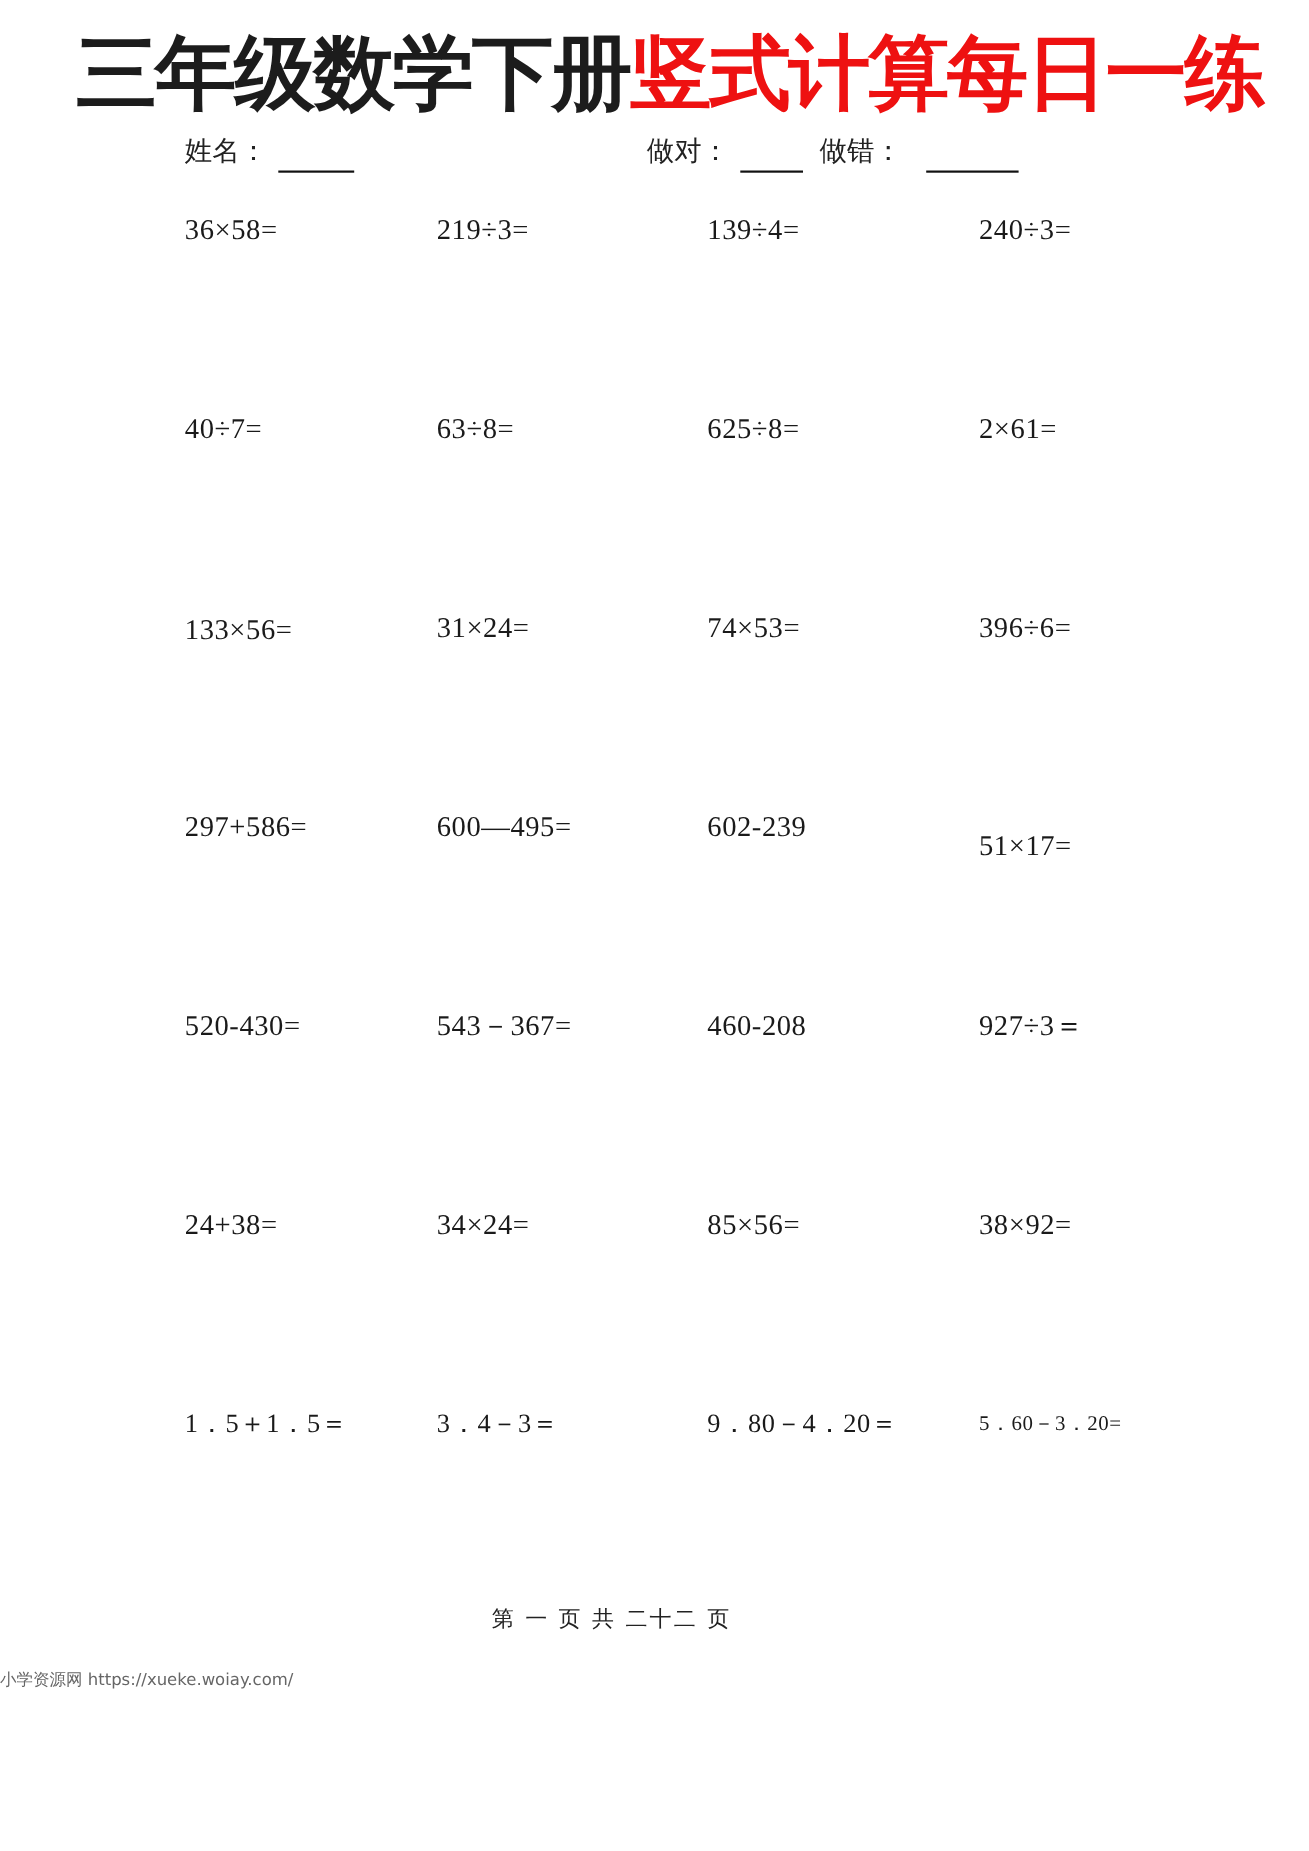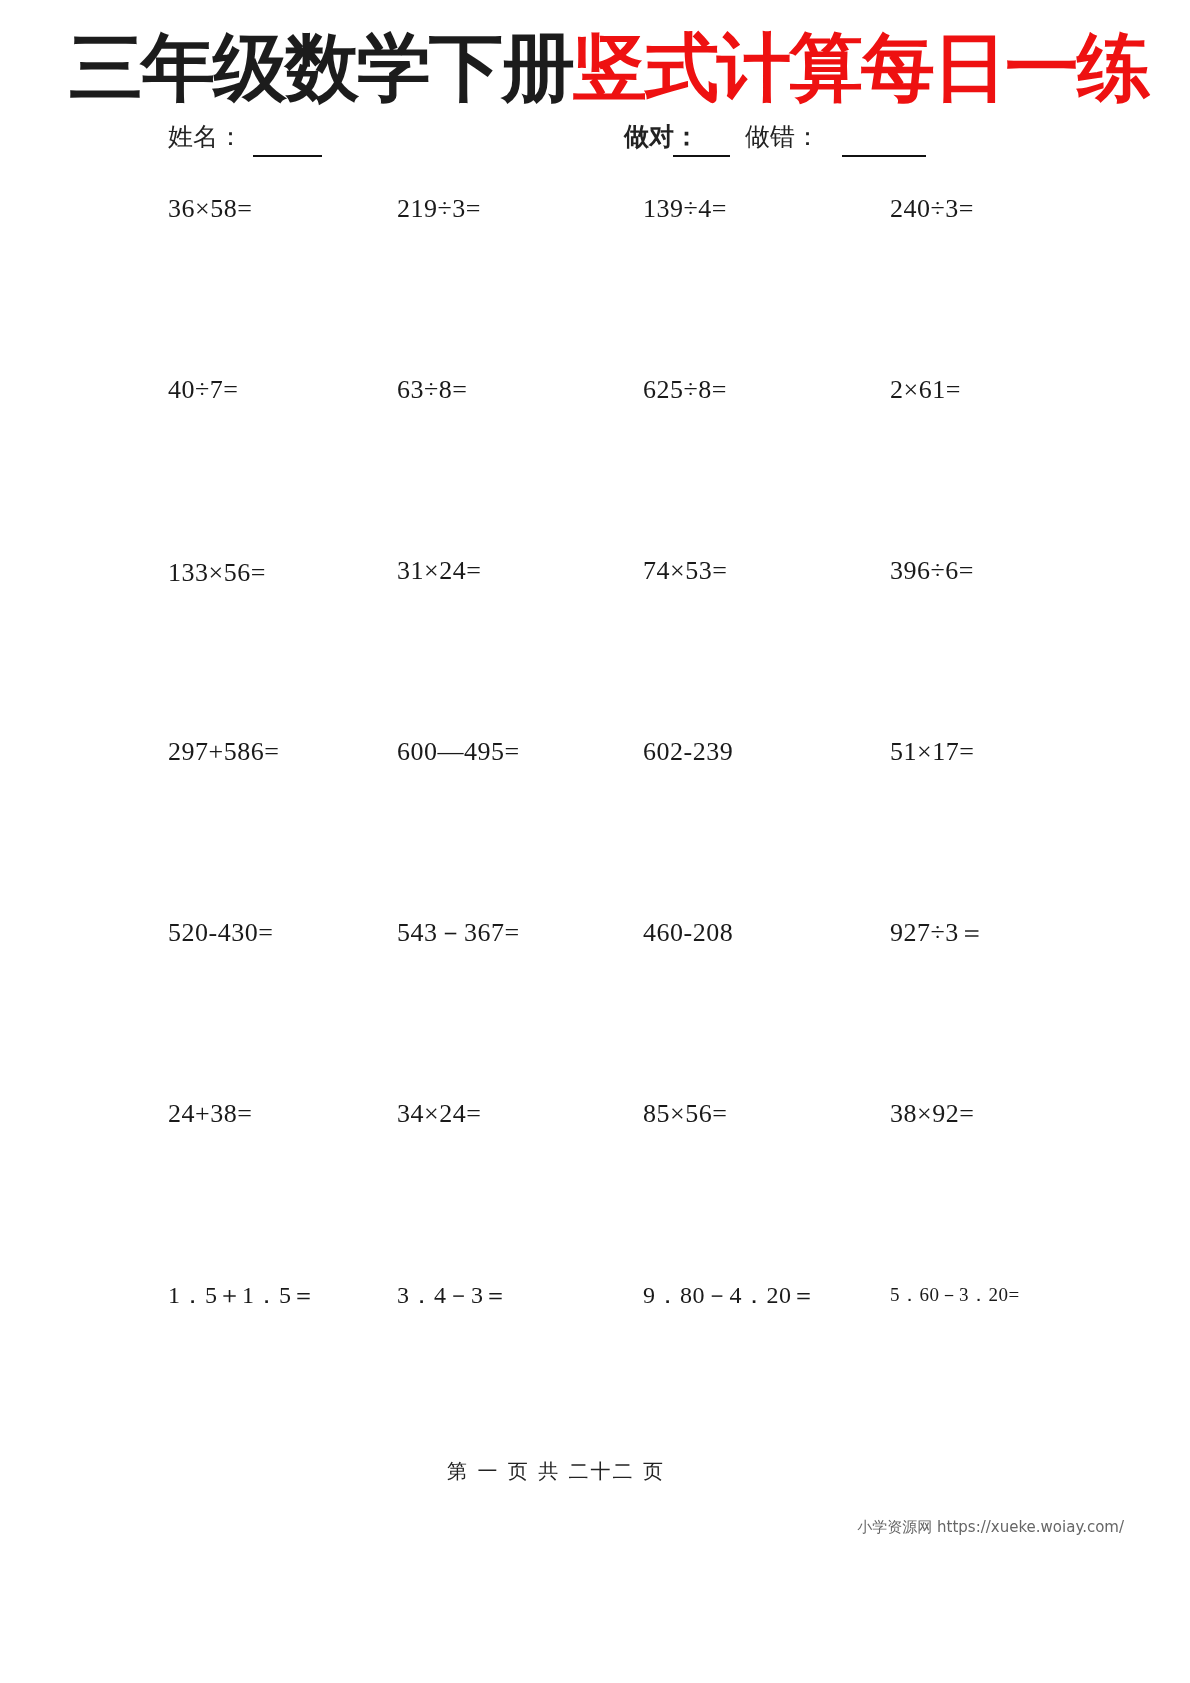--- a/index.html
+++ b/index.html
@@ -10,34 +10,34 @@
            font-weight: bold; font-size: 74px; line-height: 90px; letter-spacing: -2px; margin-left: 37px; }
   .title .black { color: #1c1c1c; }
   .title .red { color: #ee1111; }
   .info-label { position: absolute; top: 120px; font-size: 25px; line-height: 34px; color: #222; white-space: nowrap;
                 font-family: "DejaVu Serif", "Liberation Serif", serif; }
   .blank { position: absolute; top: 155px; height: 0; border-top: 2px solid #111; }
   .problem { position: absolute; font-size: 26px; line-height: 34px; white-space: nowrap; color: #1a1a1a;
              font-family: "Liberation Serif", "DejaVu Serif", serif; letter-spacing: 0.5px; margin-top: 24px; }
   .footer { position: absolute; left: 0; width: 1112px; text-align: center; top: 1458px;
             font-size: 20px; color: #222; font-family: "DejaVu Serif", "Liberation Serif", serif; letter-spacing: 2px; }
-  .watermark { position: absolute; left: 12px; width: 1112px; text-align: right; top: 1518px;
+  .watermark { position: absolute; left: 0; width: 1112px; text-align: left; top: 1518px;
                font-size: 15px; color: #666; font-family: "DejaVu Sans", "Liberation Sans", sans-serif; }
 </style>
 </head>
 <body>
 
 <div class="title">
   <span class="black">三年级数学下册</span><span class="red">竖式计算每日一练</span>
 </div>
 
 <span class="info-label" style="left:168px;">姓名：</span>
 <div class="blank" style="left:253px;width:69px;"></div>
 
-<span class="info-label" style="left:624px;font-weight:bold;">做对：</span>
+<span class="info-label" style="left:588px;">做对：</span>
 <div class="blank" style="left:673px;width:57px;"></div>
 
 <span class="info-label" style="left:745px;">做错：</span>
 <div class="blank" style="left:842px;width:84px;"></div>
 
 <span class="problem" style="left:168px;top:168px;">36×58=</span>
 <span class="problem" style="left:397px;top:168px;">219÷3=</span>
 <span class="problem" style="left:643px;top:168px;text-align:right;">139÷4=</span>
 <span class="problem" style="left:890px;top:168px;">240÷3=</span>
 
@@ -47,21 +47,21 @@
 <span class="problem" style="left:890px;top:349px;">2×61=</span>
 
 <span class="problem" style="left:168px;top:532px;">133×56=</span>
 <span class="problem" style="left:397px;top:530px;">31×24=</span>
 <span class="problem" style="left:643px;top:530px;">74×53=</span>
 <span class="problem" style="left:890px;top:530px;">396÷6=</span>
 
 <span class="problem" style="left:168px;top:711px;">297+586=</span>
 <span class="problem" style="left:397px;top:711px;">600—495=</span>
 <span class="problem" style="left:643px;top:711px;">602-239</span>
-<span class="problem" style="left:890px;top:711px;">51×17=</span>
+<span class="problem" style="left:890px;top:728px;">51×17=</span>
 
 <span class="problem" style="left:168px;top:892px;">520-430=</span>
 <span class="problem" style="left:397px;top:892px;">543－367=</span>
 <span class="problem" style="left:643px;top:892px;">460-208</span>
 <span class="problem" style="left:890px;top:892px;">927÷3＝</span>
 
 <span class="problem" style="left:168px;top:1073px;">24+38=</span>
 <span class="problem" style="left:397px;top:1073px;">34×24=</span>
 <span class="problem" style="left:643px;top:1073px;">85×56=</span>
 <span class="problem" style="left:890px;top:1073px;">38×92=</span>

